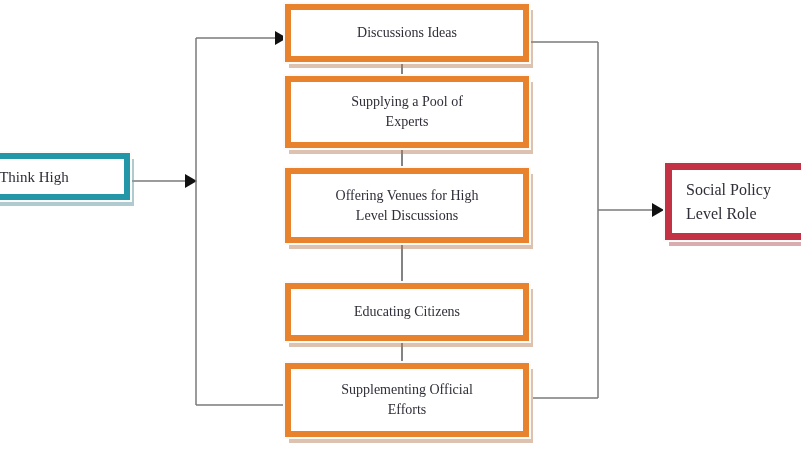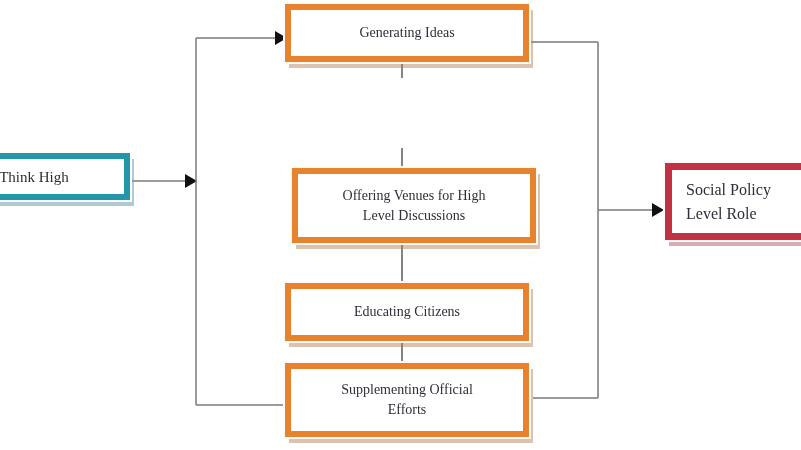--- a/index.html
+++ b/index.html
@@ -52,21 +52,21 @@
     border: 7px solid #C23144;
     font-size: 16px;
     line-height: 24px;
     justify-content: flex-start;
     text-align: left;
     padding-left: 14px;
     box-shadow: 0 0 0 2px #fcfbfa, 4px 6px 0 0 rgba(170,70,80,0.45);
   }
   .box1 { top: 4px;   height: 58px; }
   .box2 { top: 76px;  height: 72px; }
-  .box3 { top: 168px; height: 75px; margin-left: 7px; }
+  .box3 { top: 168px; height: 75px; }
   .box4 { top: 283px; height: 58px; }
   .box5 { top: 363px; height: 74px; }
   .line   { stroke: #7a7a7a; stroke-width: 1.5; fill: none; }
   .tick   { stroke: #5a5a5a; stroke-width: 1.5; fill: none; }
   .arrow  { fill: #111111; stroke: none; }
 </style>
 </head>
 <body>
 
 <div class="canvas">
@@ -94,23 +94,27 @@
     <path class="line" d="M533 398 H598"></path>
     <path class="line" d="M598 210 H653"></path>
     <polygon class="arrow" points="652,203 664,210 652,217"></polygon>
   </svg>
 
   <div class="node source">
     <span class="node-label">Think High</span>
   </div>
 
   <div class="node process box1">
-    <span class="node-label">Generating Ideas</span>
+    <span class="node-label">Discussions Ideas</span>
   </div>
 
+  <div class="node process box2">
+    <span class="node-label">Supplying a Pool of
+Experts</span>
+  </div>
 
   <div class="node process box3">
     <span class="node-label">Offering Venues for High
 Level Discussions</span>
   </div>
 
   <div class="node process box4">
     <span class="node-label">Educating Citizens</span>
   </div>
 

